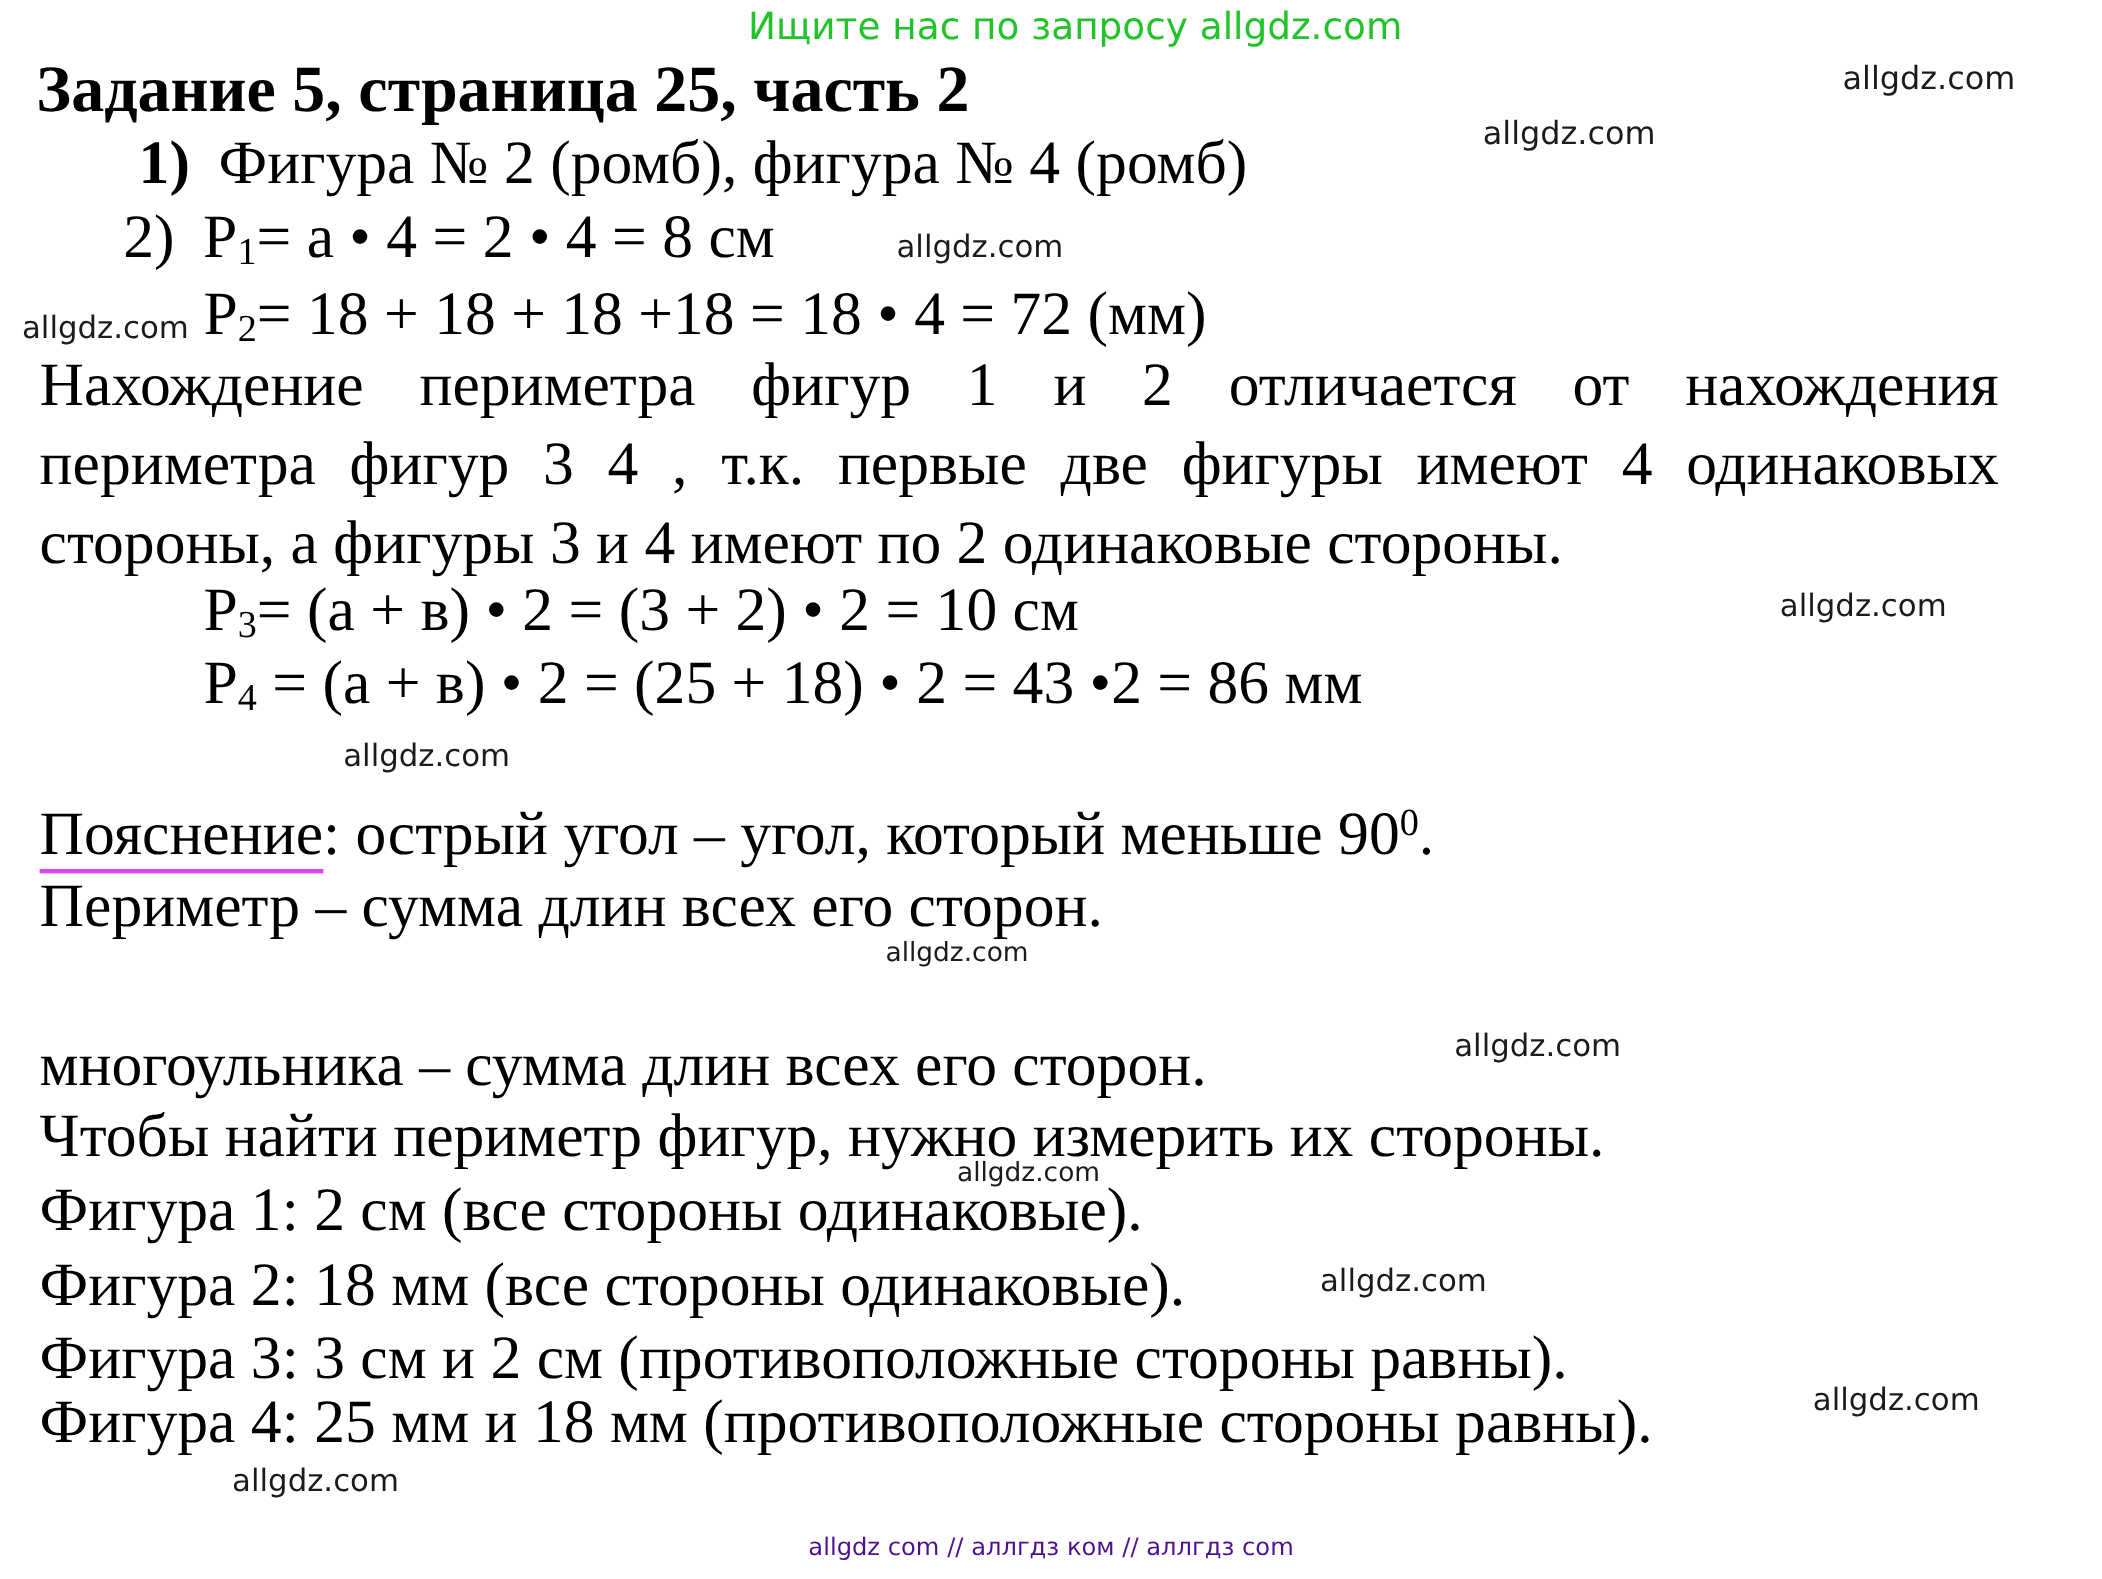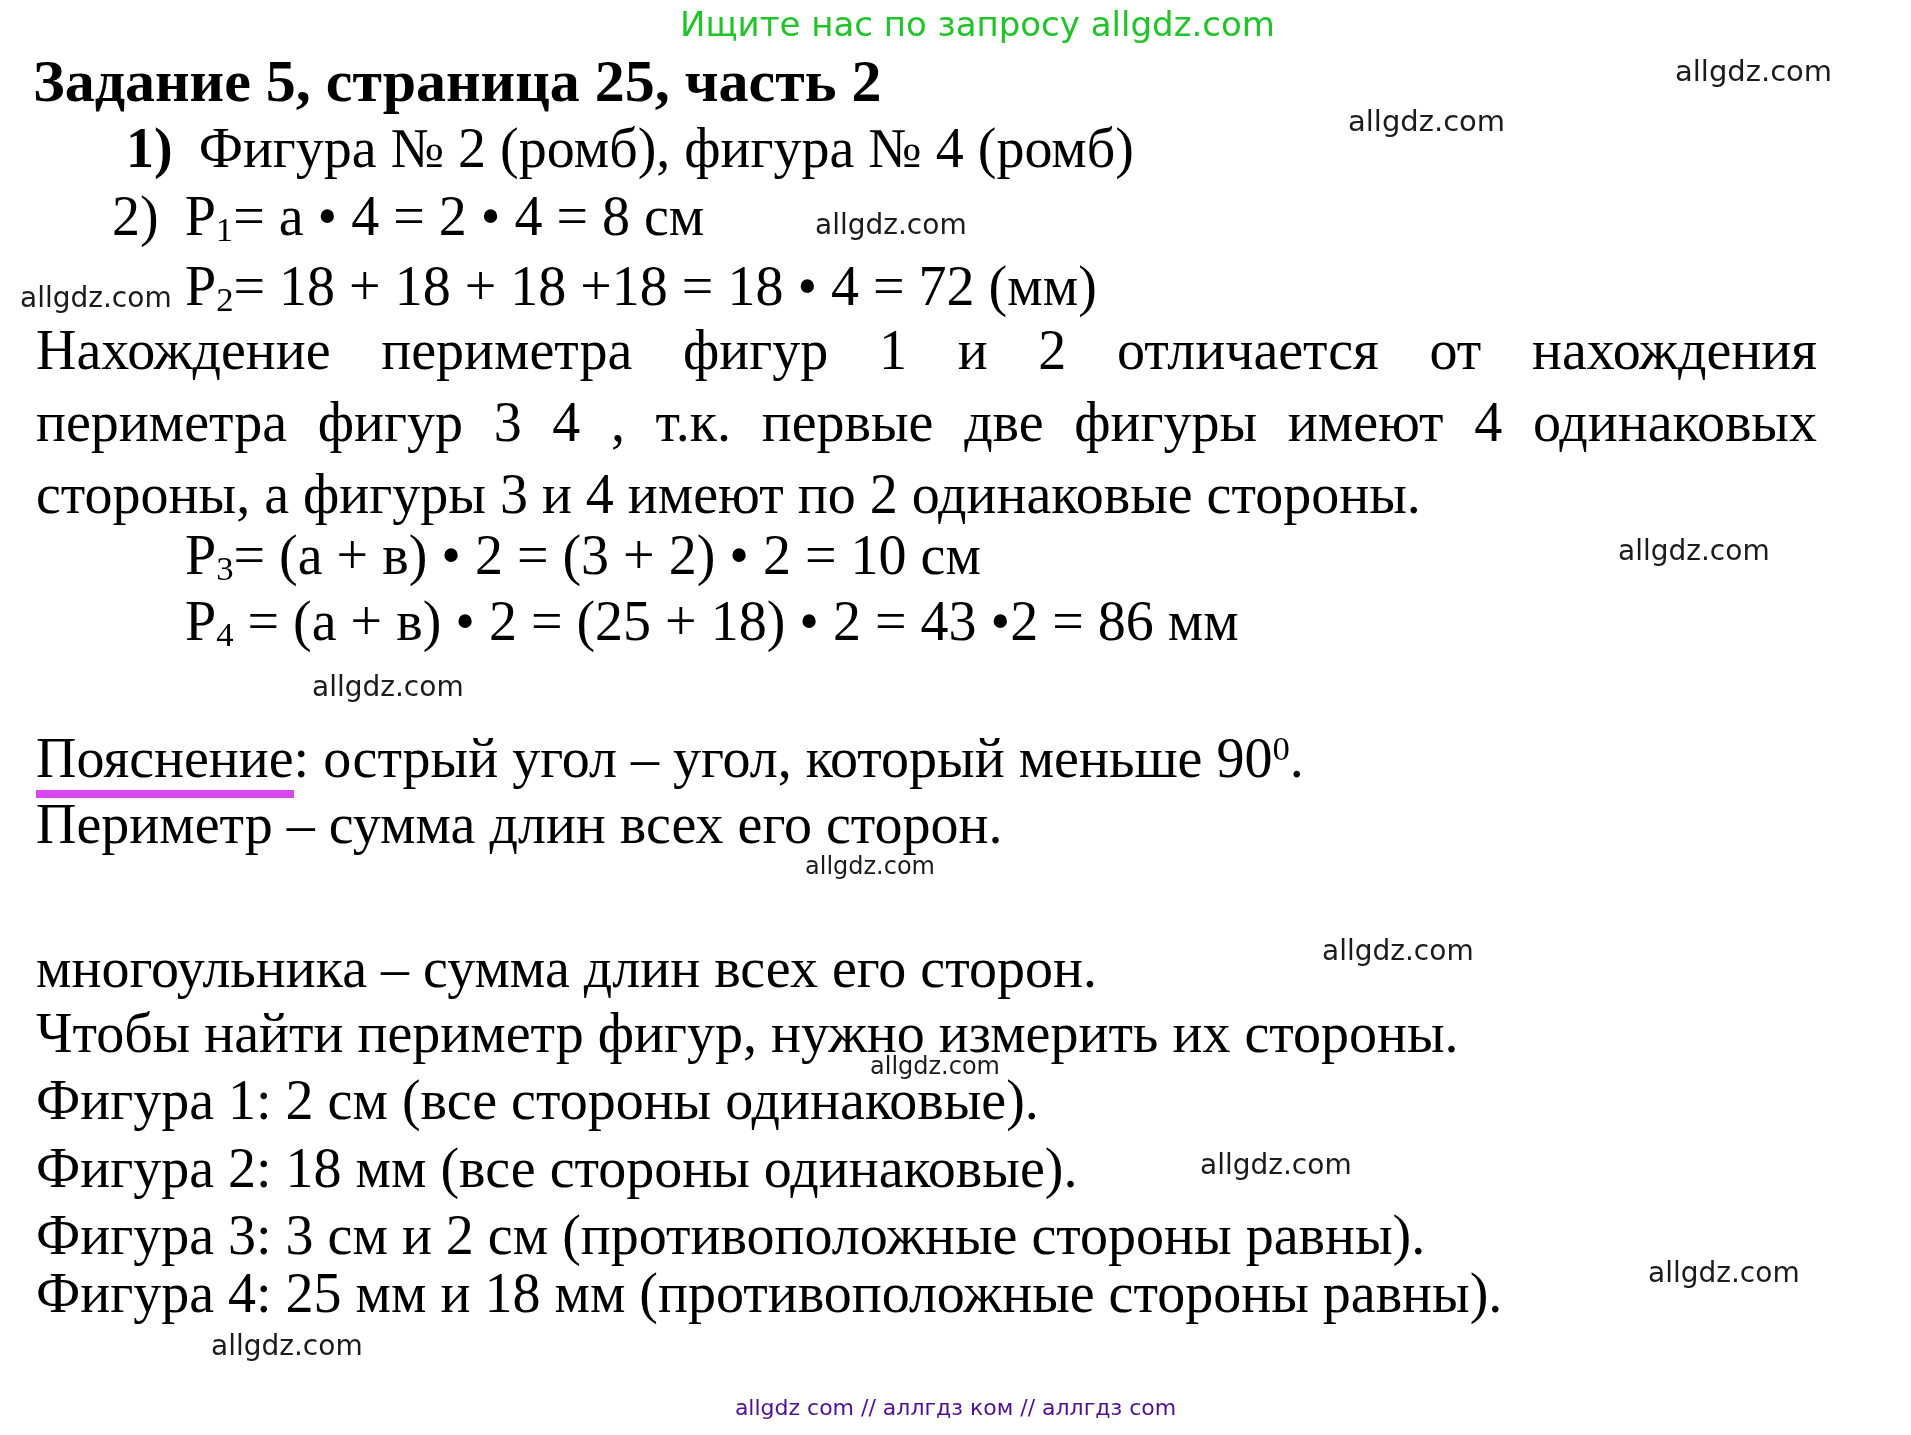--- a/index.html
+++ b/index.html
@@ -37,21 +37,21 @@
     position:relative;
     top:0.18em;
   }
   .sup0{
     font-size:0.62em;
     vertical-align:baseline;
     position:relative;
     top:-0.5em;
   }
   .underlined{
-    border-bottom:8px solid #d946ef;
+    border-bottom:4px solid #d946ef;
     padding-bottom:1px;
   }
   .wm{
     position:absolute;
     font-family:"DejaVu Sans", sans-serif;
     color:#1b1b1b;
     white-space:nowrap;
   }
   .promo{
     position:absolute;

